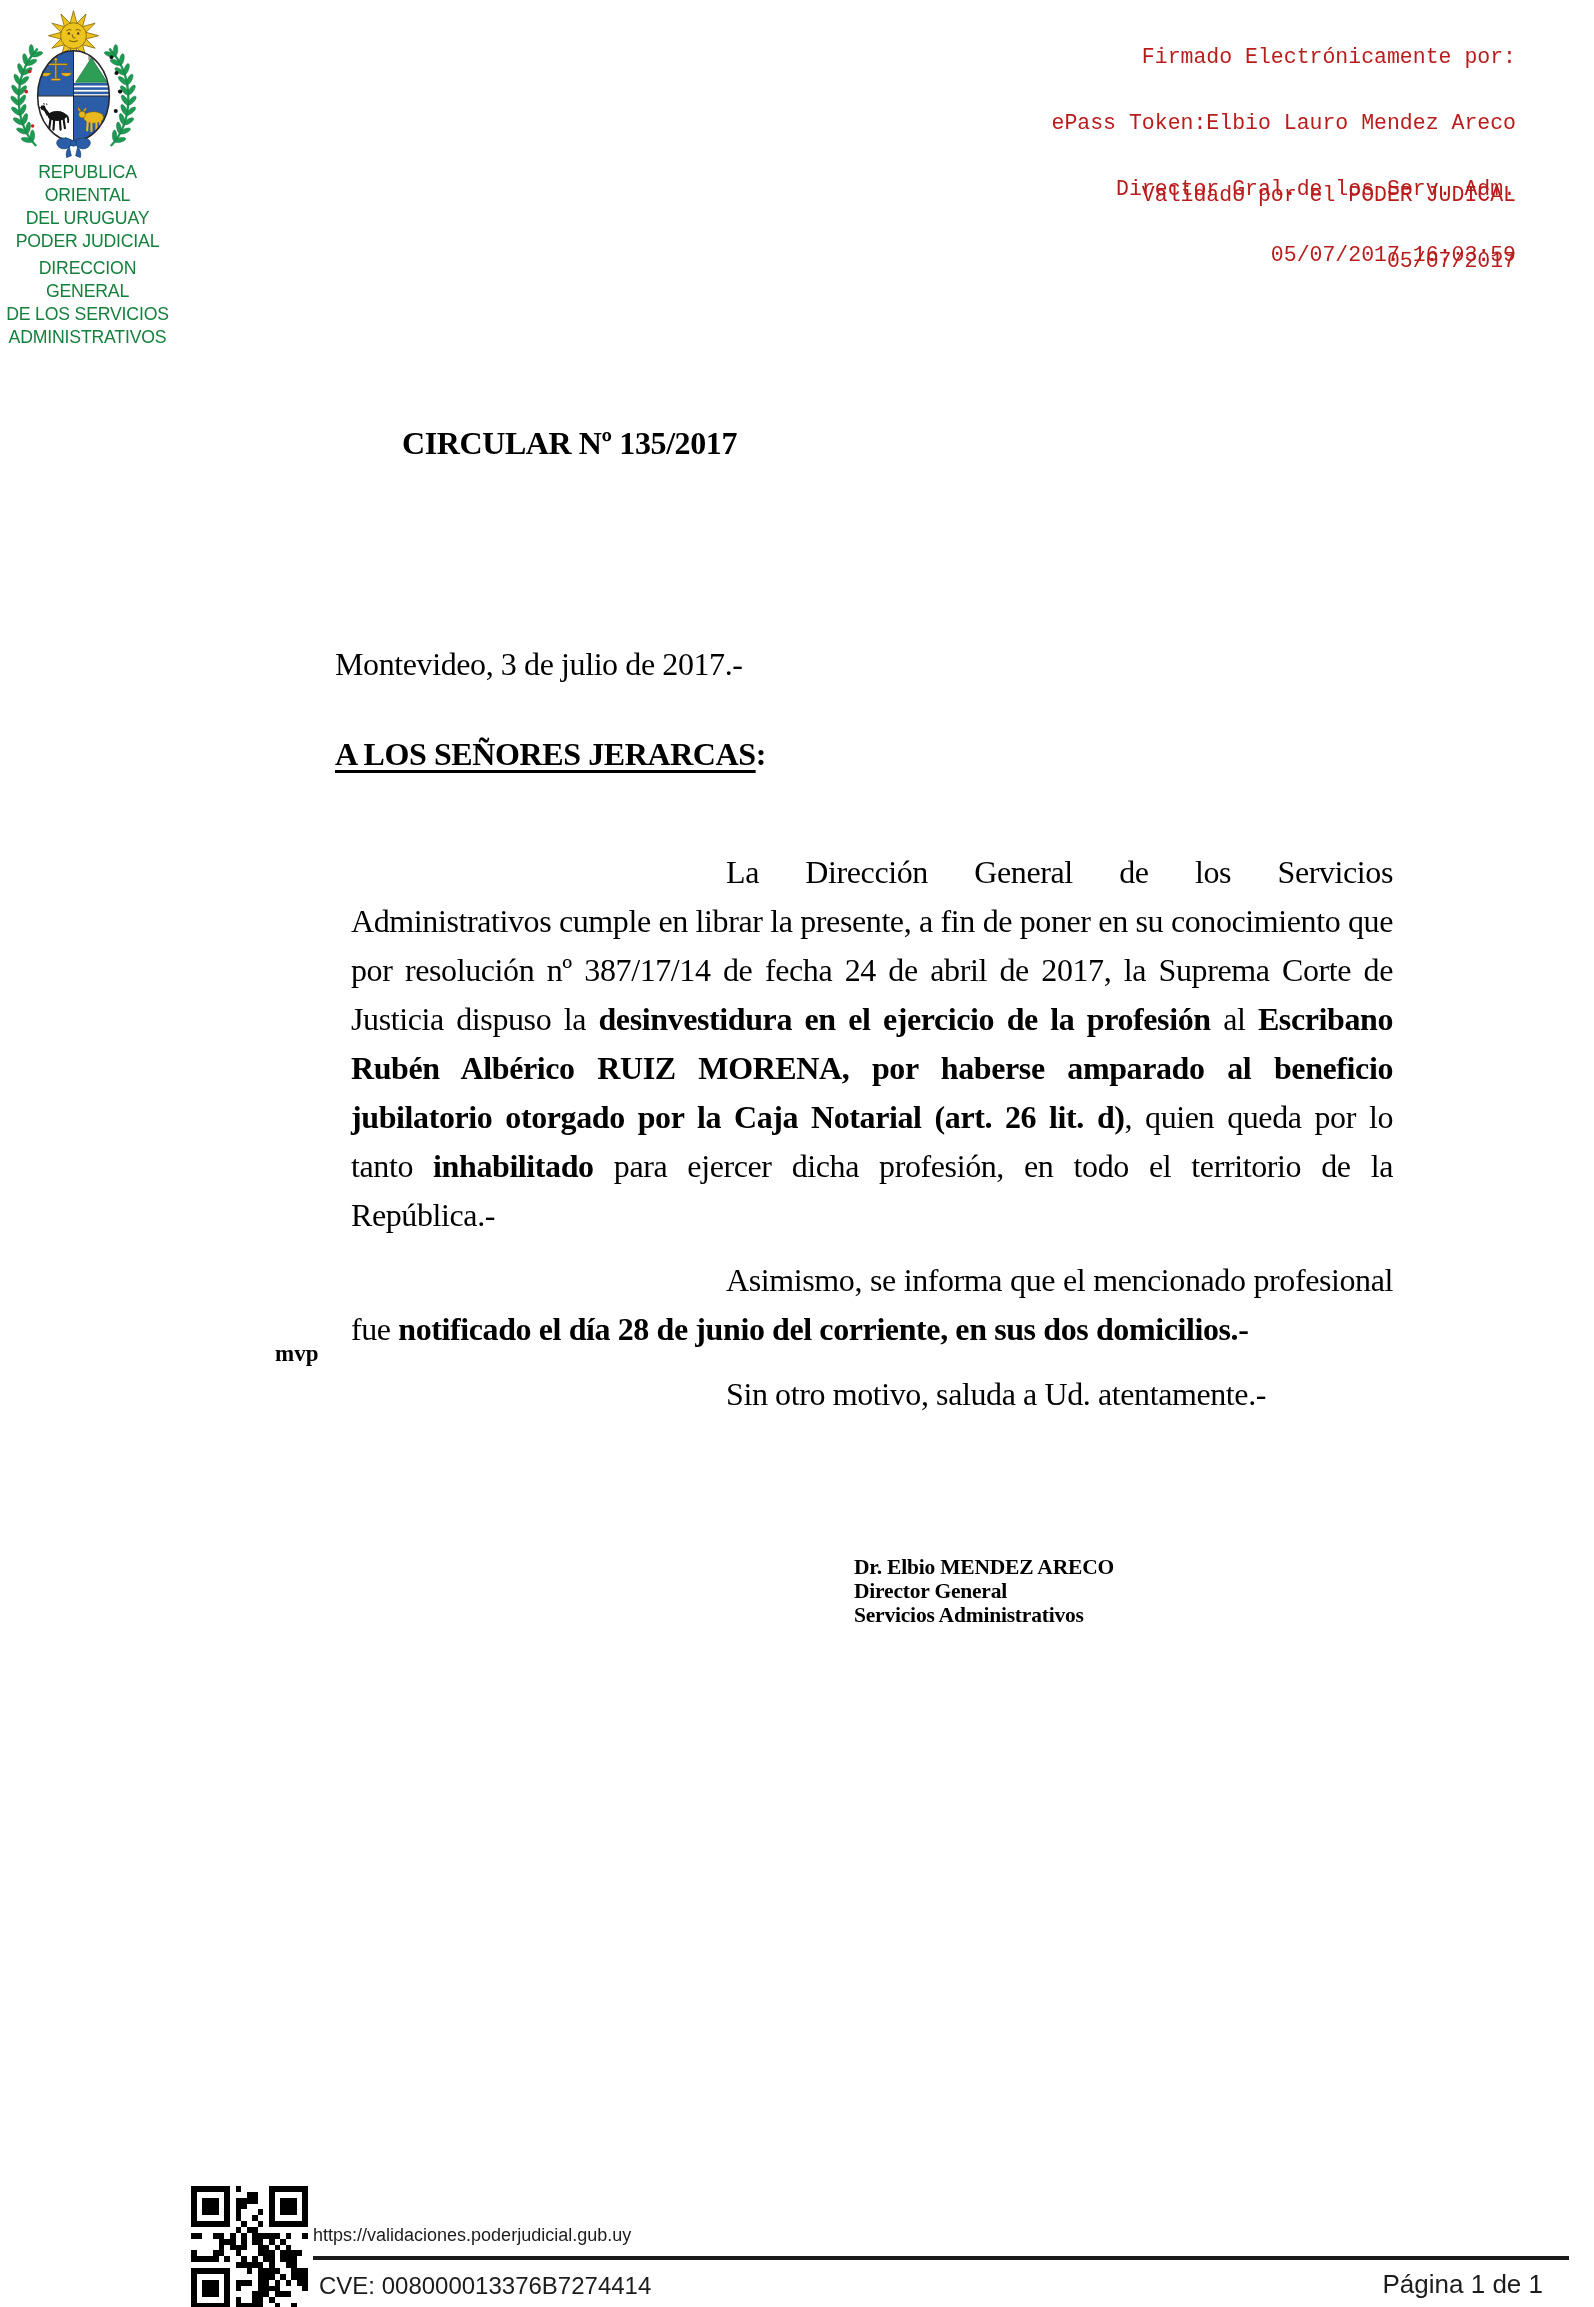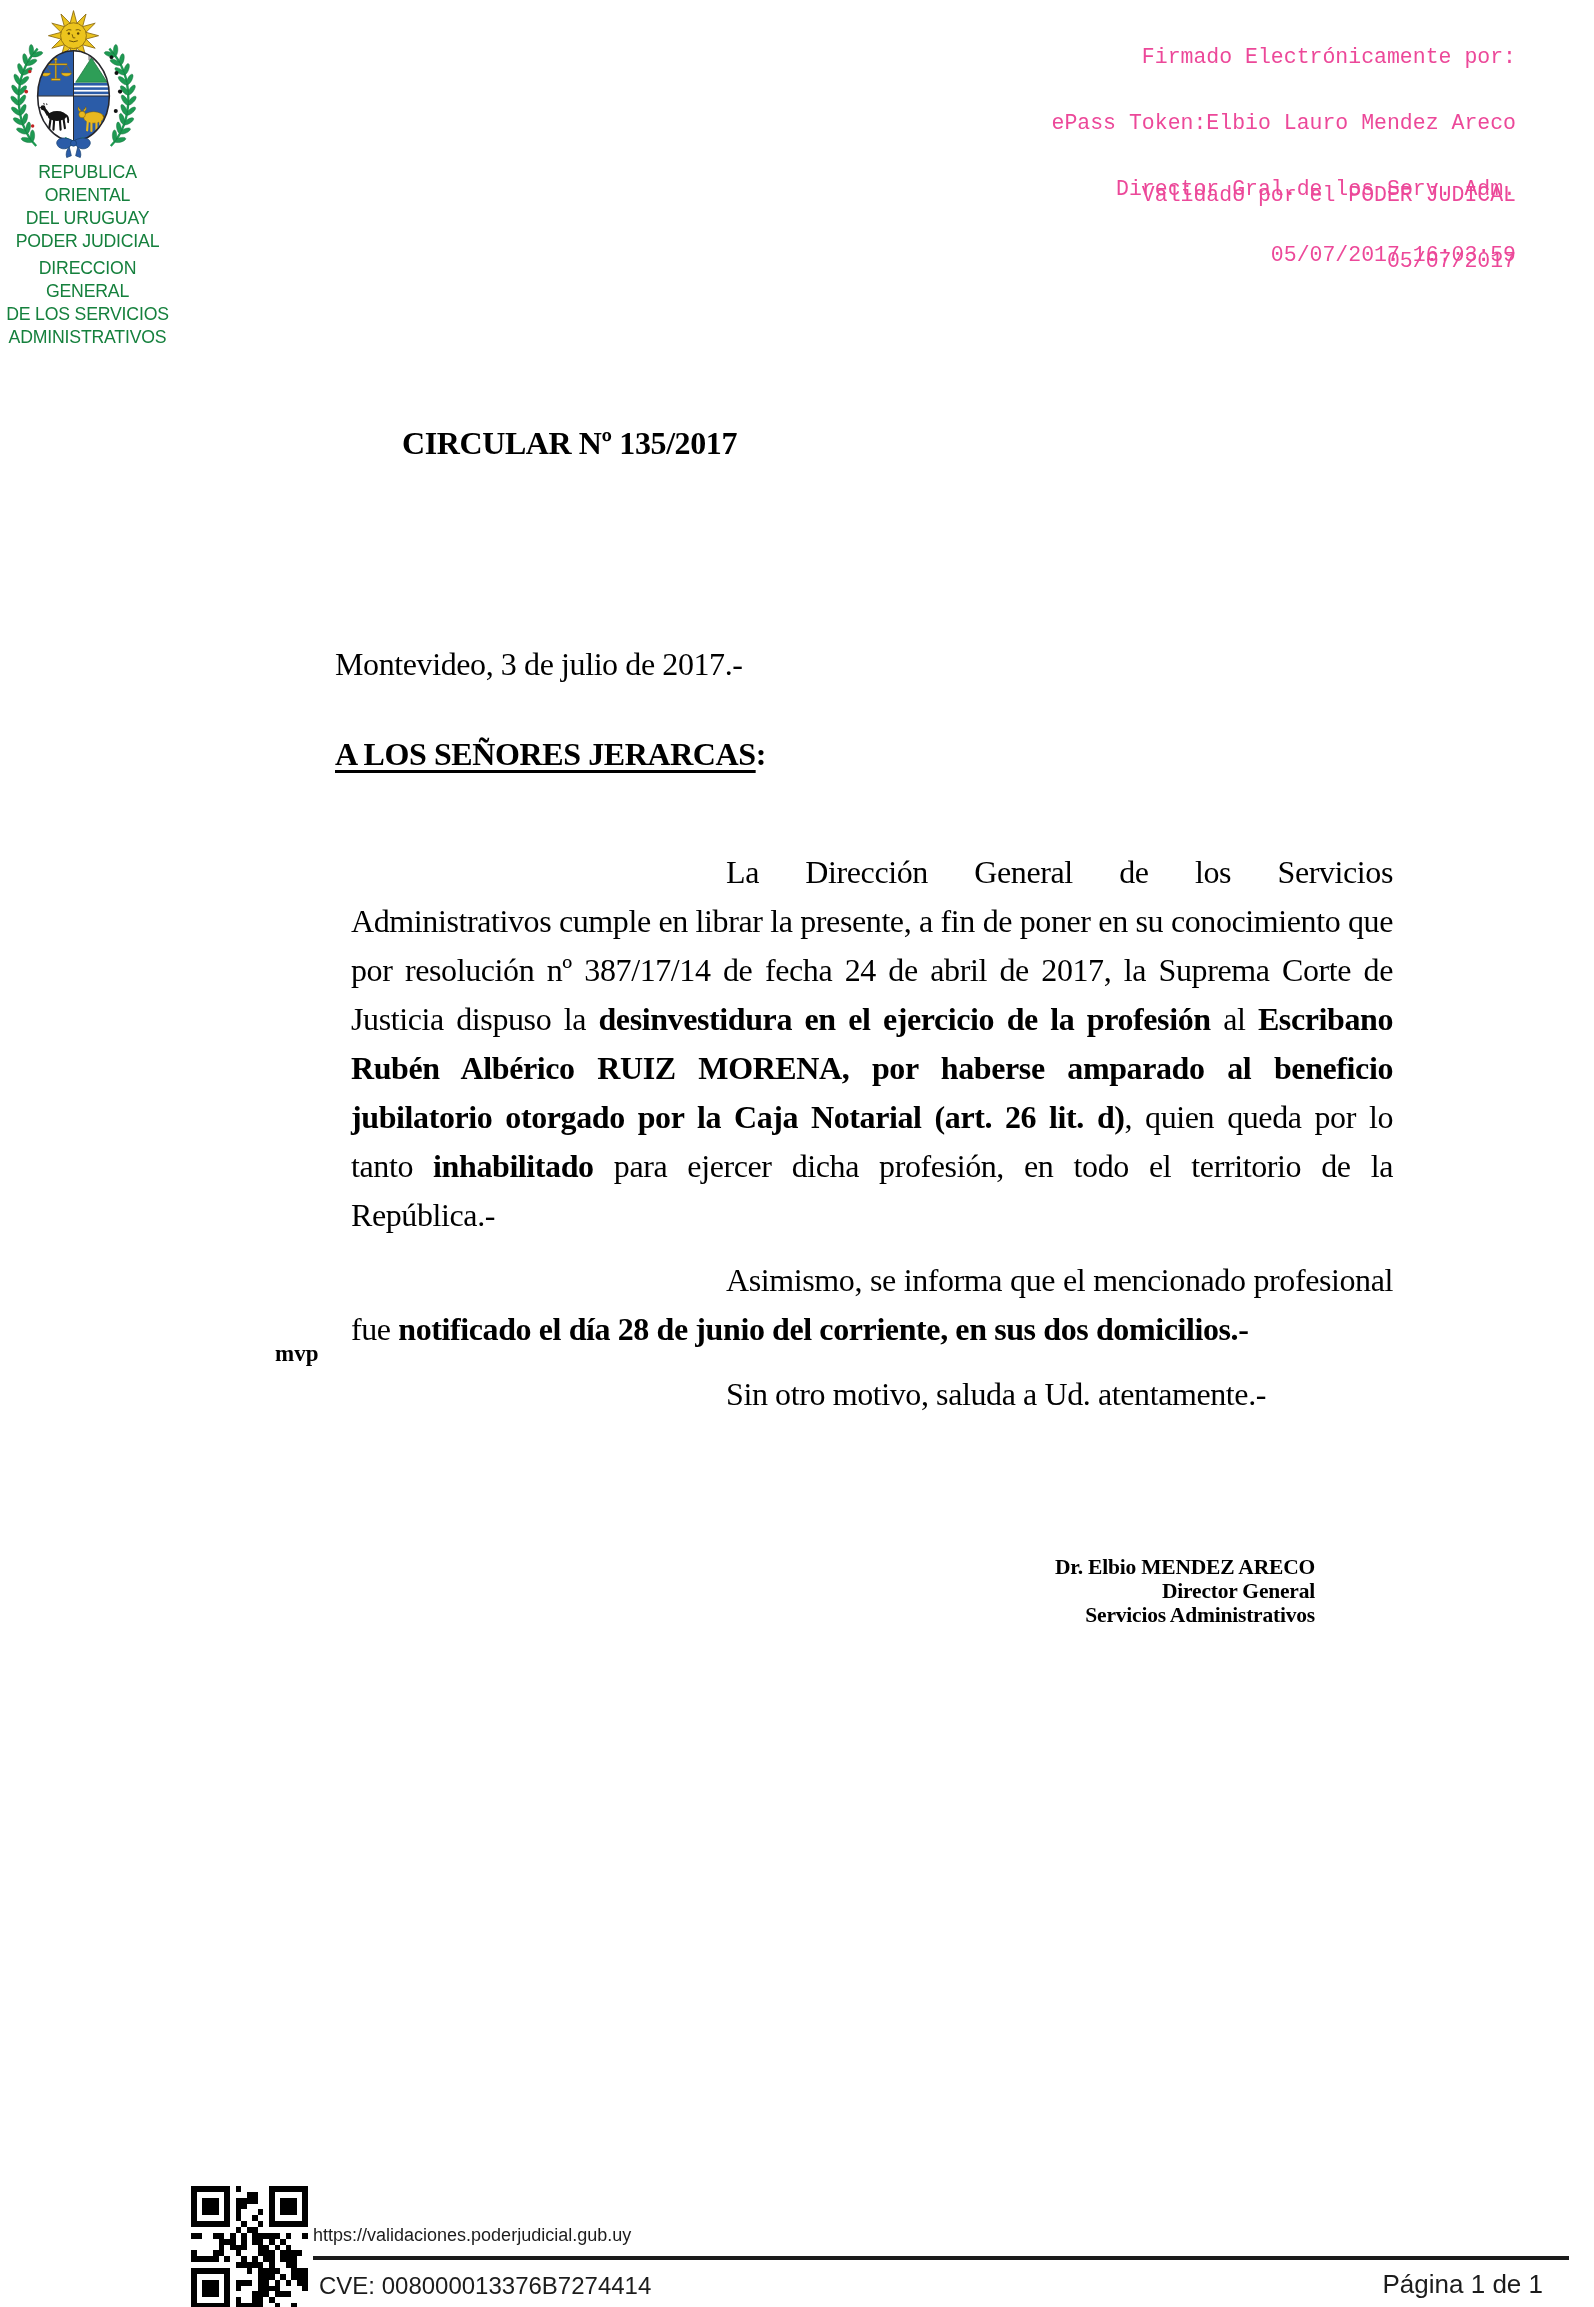--- a/index.html
+++ b/index.html
@@ -15,42 +15,42 @@
     left:0;width:175px;text-align:center;
     font-family:"Liberation Sans",sans-serif;
     font-size:17.7px;line-height:23px;letter-spacing:-0.2px;color:#15803d;
   }
   #org-block{top:161px}
   #dept-block{top:257px}
   
   .stamp{
     right:79px;text-align:right;
     font-family:"Liberation Mono","DejaVu Sans Mono",monospace;
-    font-size:21.5px;line-height:22px;color:#ec4899;white-space:pre;
+    font-size:21.5px;line-height:22px;color:#b91c1c;white-space:pre;
   }
   #signed-stamp{top:1.5px}
   #validated-stamp{top:140px}
   
   #title-block{
     left:402px;top:419px;width:1007px;
     font-weight:bold;font-size:32px;line-height:48px;letter-spacing:-0.4px;
   }
   #title-ref{text-align:justify}
   #date-line{left:335px;top:646px;width:1074px;font-size:32px;letter-spacing:-0.4px}
   #salutation{left:335px;top:736px;font-size:32px;font-weight:bold;letter-spacing:-0.4px}
   #salutation .u{text-decoration:underline;text-decoration-thickness:3.1px;text-underline-offset:5.4px}
   #paragraphs{
     left:335px;top:832px;width:1074px;
     font-size:32px;line-height:49px;text-align:justify;letter-spacing:-0.4px;
   }
   #paragraphs p{margin:16px;text-indent:375px}
   .b{font-weight:bold}
   #typist{left:275px;top:1341px;font-size:23px;font-weight:bold}
   #signature-block{
-    left:854px;top:1555px;width:461px;text-align:right;
+    left:854px;top:1555px;width:461px;text-align:left;
     font-weight:bold;font-size:21.5px;line-height:24px;letter-spacing:-0.2px;
   }
   
   #qr-svg{left:191px;top:2186px}
   .ftxt{font-family:"Liberation Sans",sans-serif;color:#1c1c1c}
   #footer-url{left:313px;top:2225px;font-size:18px}
   #footer-line{left:313px;top:2256px;width:1256px;height:3.8px;background:#1b1b1b}
   #footer-cve{left:319px;top:2272px;font-size:24px}
   #footer-page{right:52px;top:2269px;font-size:26px}
 </style>

